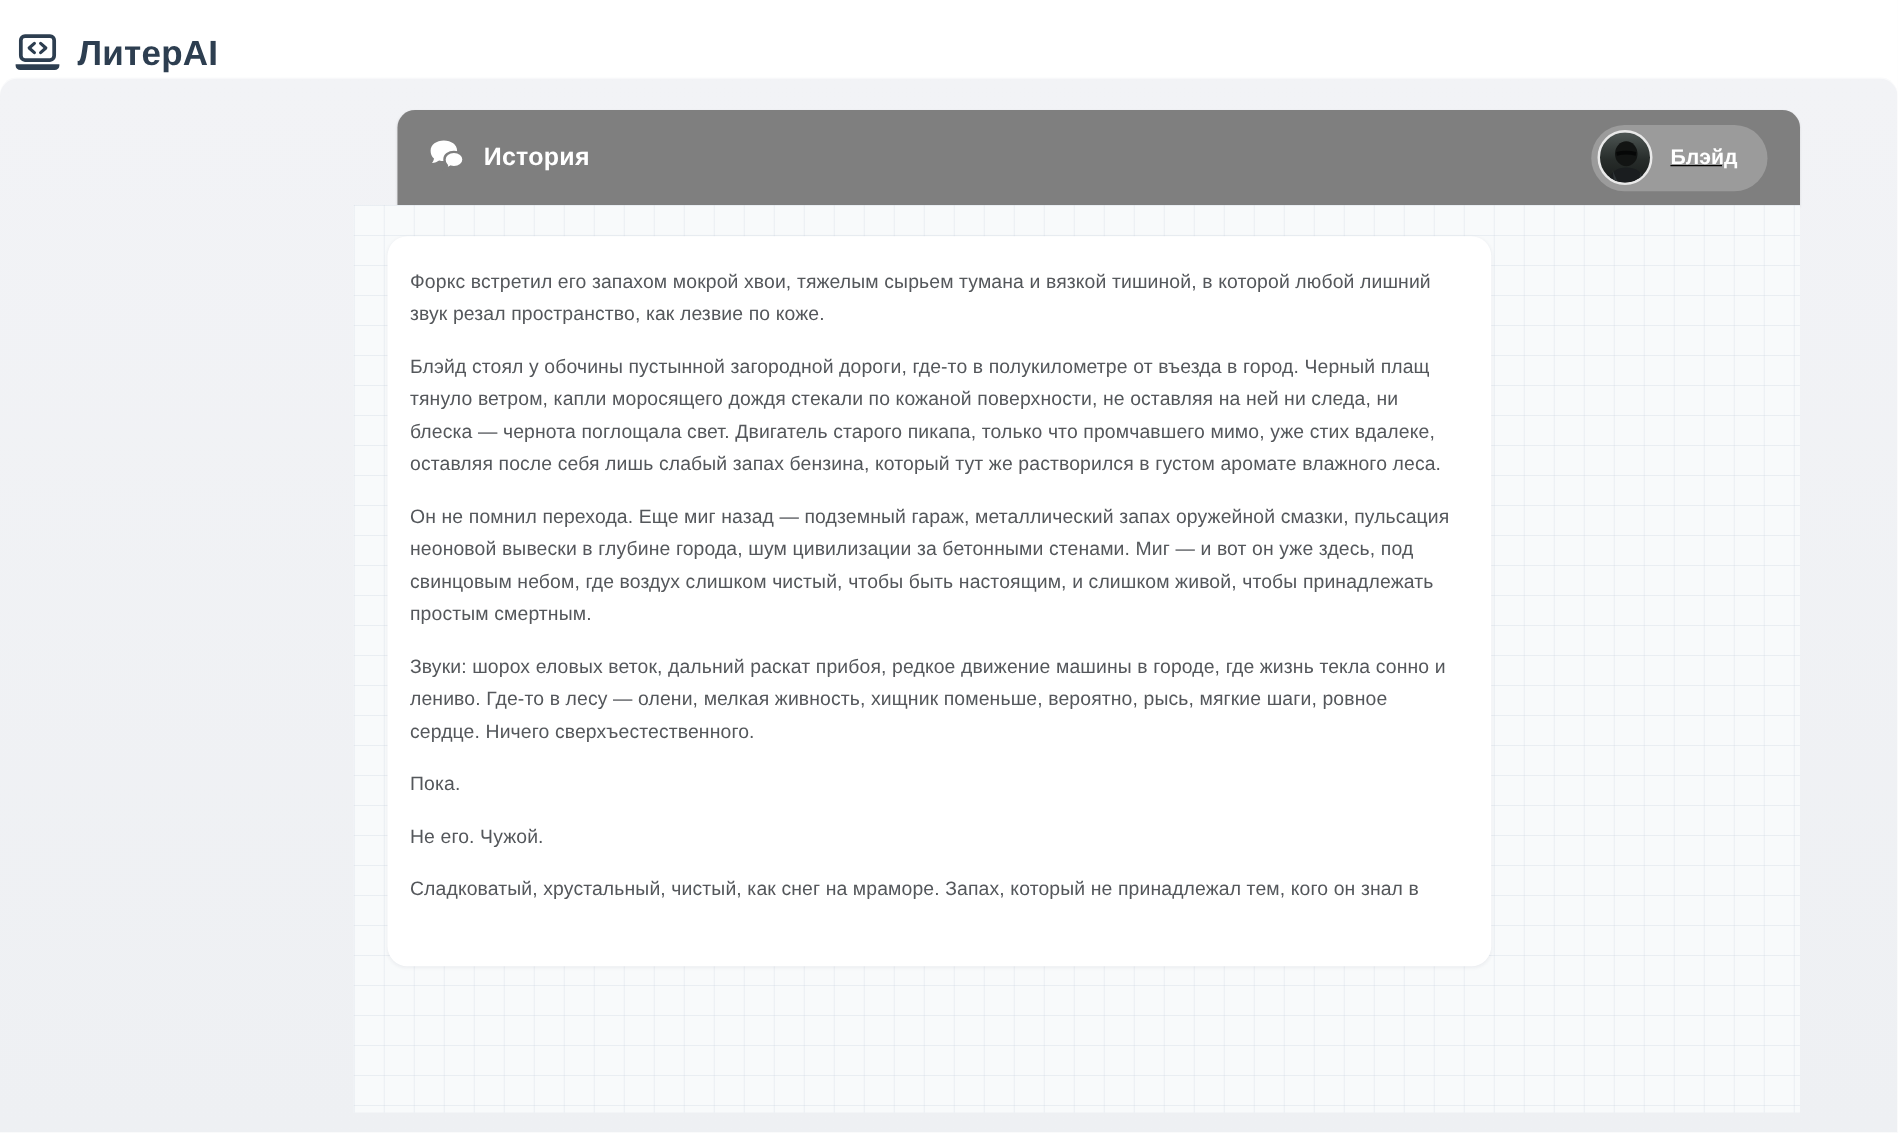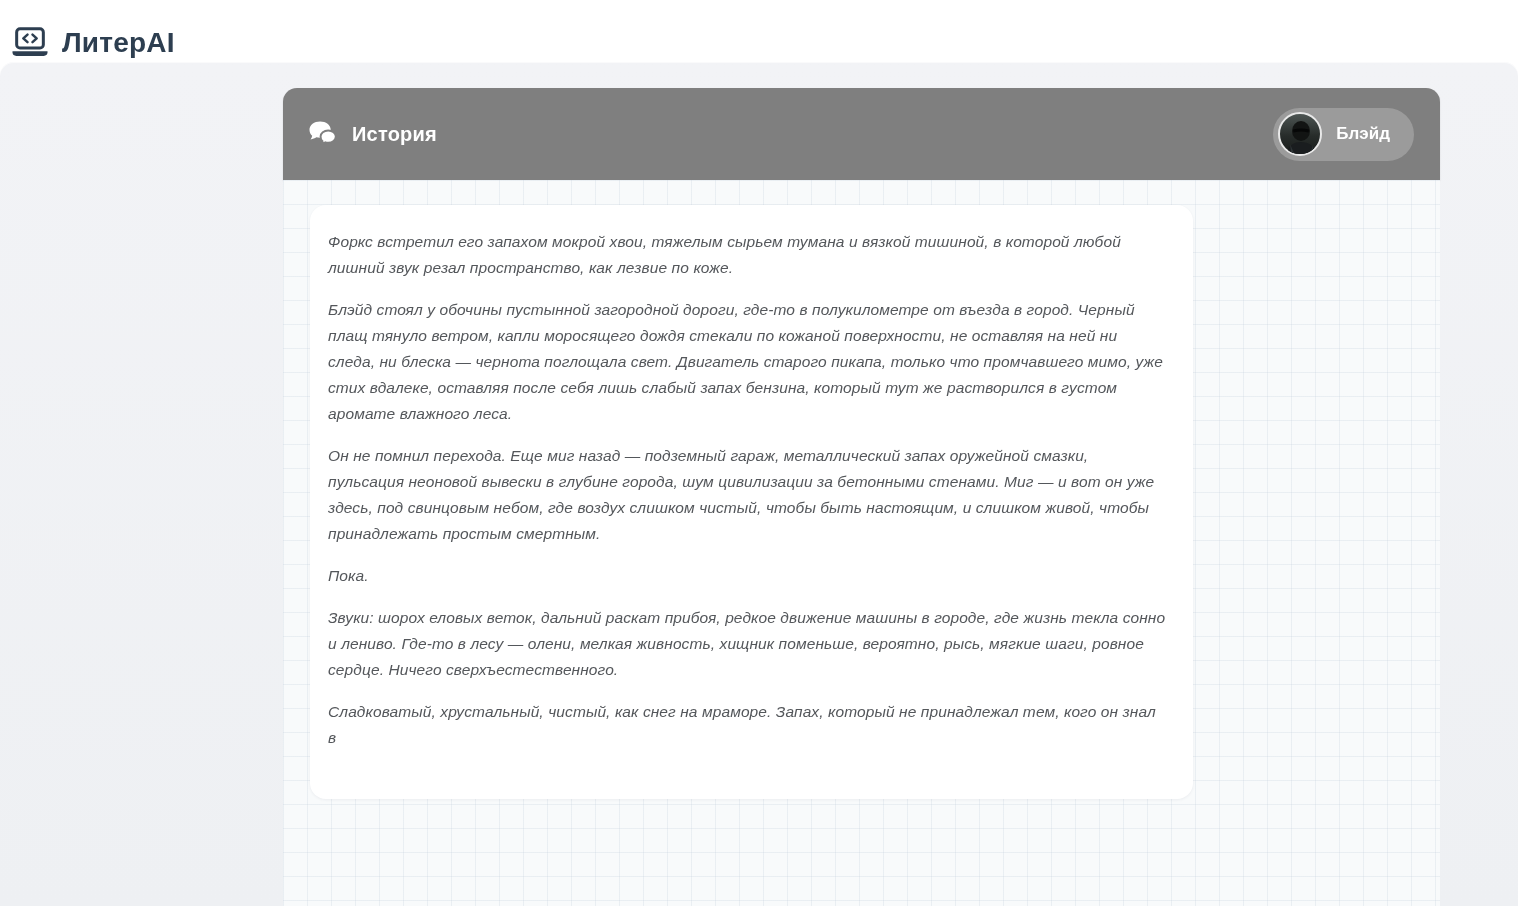--- a/index.html
+++ b/index.html
@@ -46,28 +46,29 @@
 
   
   .panel {
     position: absolute;
     left: 283px;
     top: 26px;            
     width: 1157px;
     height: 818px;
   }
   .panel-header {
-    height: 92px;
+    height: 76px;
     background: #7f7f7f;
     border-radius: 14px 14px 0 0;
     display: flex;
     align-items: center;
     justify-content: space-between;
     padding: 0 26px 0 24px;
     box-shadow: 0 1px 2px rgba(0,0,0,0.12);
+    margin-left: 35px;
   }
   .panel-title {
     display: flex;
     align-items: center;
     gap: 14px;
   }
   .panel-title-text {
     color: #ffffff;
     font-size: 20px;
     font-weight: 700;
@@ -76,20 +77,21 @@
 
   .character-badge {
     display: flex;
     align-items: center;
     gap: 14px;
     background: rgba(255,255,255,0.22);
     border-radius: 999px;
     padding: 4px 24px 4px 5px;
     height: 53px;
     cursor: pointer;
+    text-decoration: underline;
   }
   .avatar {
     width: 44px; height: 44px;
     border-radius: 50%;
     border: 2px solid #e9e9e9;
     overflow: hidden;
     background: linear-gradient(180deg, #4d5553 0%, #272c2a 55%, #191c1b 100%);
     position: relative;
     flex: 0 0 auto;
   }
@@ -119,21 +121,20 @@
     border-radius: 16px;
     box-shadow: 0 1px 3px rgba(30,40,60,0.06);
     padding: 24px 26px 48px 18px;
   }
   .story-card p {
     font-size: 15.5px;
     line-height: 26px;
     color: #54575b;
     margin-bottom: 16px;
     letter-spacing: 0.1px;
-    font-style: italic;
   }
   .story-card p:last-child { margin-bottom: 0; }
 </style>
 </head>
 <body>
 
 <header class="topbar">
   <div class="logo">
     <span>
       <svg width="40" height="34" viewBox="0 0 48 40" fill="none">
@@ -173,20 +174,21 @@
         </div>
         <span class="character-name">Блэйд</span>
       </div>
     </div>
 
     <div class="panel-body">
       <article class="story-card">
         <p>Форкс встретил его запахом мокрой хвои, тяжелым сырьем тумана и вязкой тишиной, в которой любой лишний звук резал пространство, как лезвие по коже.</p>
         <p>Блэйд стоял у обочины пустынной загородной дороги, где-то в полукилометре от въезда в город. Черный плащ тянуло ветром, капли моросящего дождя стекали по кожаной поверхности, не оставляя на ней ни следа, ни блеска — чернота поглощала свет. Двигатель старого пикапа, только что промчавшего мимо, уже стих вдалеке, оставляя после себя лишь слабый запах бензина, который тут же растворился в густом аромате влажного леса.</p>
         <p>Он не помнил перехода. Еще миг назад — подземный гараж, металлический запах оружейной смазки, пульсация неоновой вывески в глубине города, шум цивилизации за бетонными стенами. Миг — и вот он уже здесь, под свинцовым небом, где воздух слишком чистый, чтобы быть настоящим, и слишком живой, чтобы принадлежать простым смертным.</p>
+        <p>Звуки: шорох еловых веток, дальний раскат прибоя, редкое движение машины в городе, где жизнь текла сонно и лениво. Где-то в лесу — олени, мелкая живность, хищник поменьше, вероятно, рысь, мягкие шаги, ровное сердце. Ничего сверхъестественного.</p>
         <p>Пока.</p>
-        <p>Звуки: шорох еловых веток, дальний раскат прибоя, редкое движение машины в городе, где жизнь текла сонно и лениво. Где-то в лесу — олени, мелкая живность, хищник поменьше, вероятно, рысь, мягкие шаги, ровное сердце. Ничего сверхъестественного.</p>
+        <p>Не его. Чужой.</p>
         <p>Сладковатый, хрустальный, чистый, как снег на мраморе. Запах, который не принадлежал тем, кого он знал в</p>
       </article>
     </div>
 
   </section>
 </div>
 
 </body></html>

